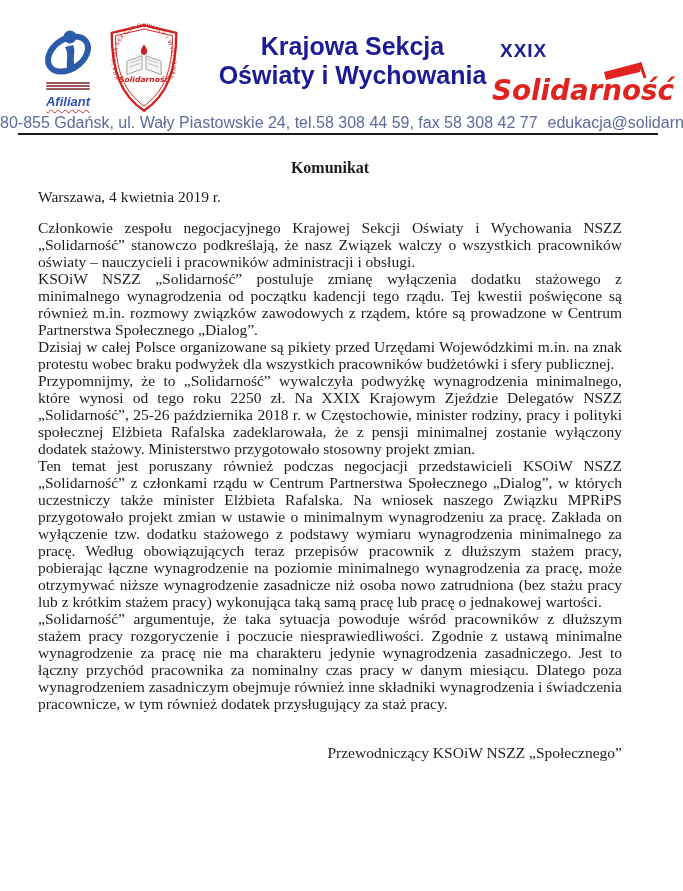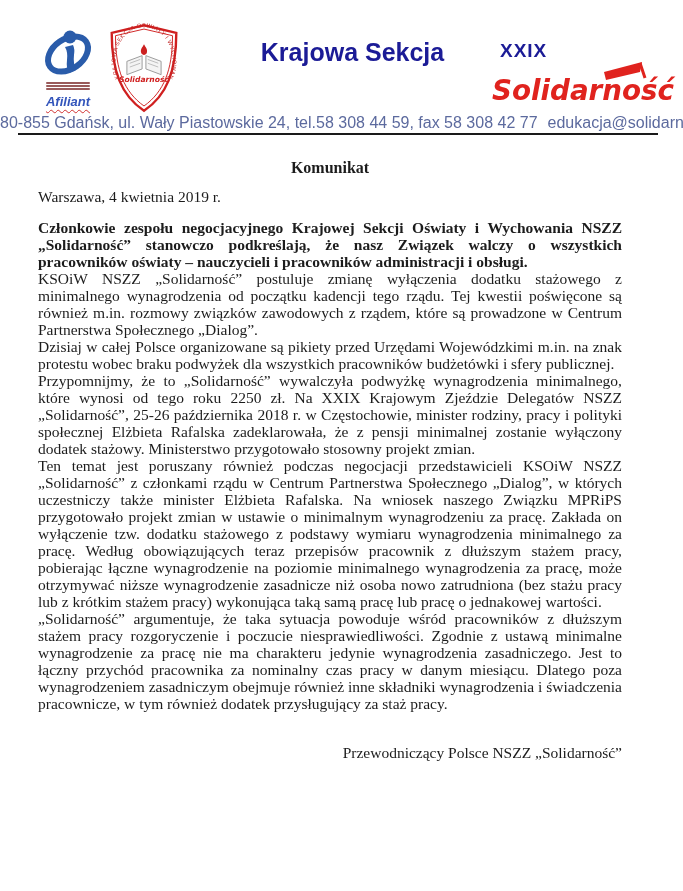--- a/index.html
+++ b/index.html
@@ -13,21 +13,21 @@
   .ei-logo{position:absolute;left:36px;top:28px;width:64px;text-align:center;font-style:italic;}
   .ei-caption{margin:2px auto 0 auto;width:44px;}
   .ei-caption .ln{height:2px;background:#9a5a5a;margin:1px 0;border-radius:1px;}
   .afiliant{
     margin-top:4px;font-family:"Liberation Sans","DejaVu Sans",sans-serif;
     font-weight:bold;font-size:13px;color:#3355bb;
     text-decoration:underline wavy #d03030 1px;text-underline-offset:3px;
   }
   .shield{position:absolute;left:106px;top:23px;}
   .org-title{
-    position:absolute;left:200px;top:38px;width:305px;text-align:center;
+    position:absolute;left:200px;top:32px;width:305px;text-align:center;
     font-family:"Liberation Sans","DejaVu Sans",sans-serif;font-weight:bold;
     font-size:25px;line-height:29px;color:#1b1b96;
   }
   .nszz{
     position:absolute;left:500px;top:40px;
     font-family:"Liberation Sans","DejaVu Sans",sans-serif;font-weight:bold;
     font-size:19px;letter-spacing:1px;color:#1b1b96;
   }
   .solid-logo{position:absolute;left:492px;top:58px;}
   .contact{
@@ -38,21 +38,21 @@
   .contact .sp{display:inline-block;width:10px;}
   .contact a{color:#3c3cc8;text-decoration:underline;cursor:pointer;}
   .rule{position:absolute;left:18px;top:133px;width:640px;height:2px;background:#1a1a1a;}
   
   .doc{position:absolute;left:38px;top:140px;width:584px;font-size:15.5px;line-height:17px;}
   .doc-title{font-weight:bold;text-align:center;font-size:16px;margin:12px;padding-top:7px;}
   .dateline{text-align:left;margin-top:3px;}
   .lead{font-weight:bold;margin-top:19px;}
   .paras{margin-top:14px;}
   .paras p{margin:0;text-align:justify;}
-  .paras p.bold{font-weight:bold;}
+  .paras p.bold{font-weight:normal;}
   .signature{margin-top:32px;text-align:right;}
 </style>
 </head>
 <body>
 
 <div class="page">
 
   <div class="header">
 
     <div class="ei-logo">
@@ -85,20 +85,21 @@
       <path d="M58 40 L42 34 L42 48 L58 54 Z" fill="#f4f4f4" stroke="#999999" stroke-width="1"></path>
       <line x1="25" y1="42" x2="36" y2="38" stroke="#bbbbbb" stroke-width="1"></line>
       <line x1="25" y1="46" x2="36" y2="42" stroke="#bbbbbb" stroke-width="1"></line>
       <line x1="44" y1="38" x2="55" y2="42" stroke="#bbbbbb" stroke-width="1"></line>
       <line x1="44" y1="42" x2="55" y2="46" stroke="#bbbbbb" stroke-width="1"></line>
       <text x="40" y="62" text-anchor="middle" font-family="DejaVu Sans, sans-serif" font-weight="bold" font-style="italic" font-size="8" fill="#d02020">Solidarność</text>
     </svg>
 
     <div class="org-title">
       <div>Krajowa Sekcja</div>
+      <div>Oświaty i Wychowania</div>
     </div>
 
     <div class="nszz">XXIX</div>
     <svg class="solid-logo" width="186" height="50" viewBox="0 0 186 50">
       <polygon points="112,14 150,4 148,14 114,22" fill="#e0231e"></polygon>
       <line x1="148" y1="5" x2="153" y2="20" stroke="#e0231e" stroke-width="3"></line>
       <text x="0" y="42" font-family="DejaVu Sans, sans-serif" font-weight="bold" font-style="italic" font-size="29" fill="#e0231e" textLength="182" lengthAdjust="spacingAndGlyphs">Solidarność</text>
     </svg>
 
     <div class="contact"><span>80-855 Gdańsk, ul. Wały Piastowskie 24, tel.58 308 44 59, fax 58 308 42 77</span><span class="sp"></span><span>edukacja@solidarnosc.org.pl</span><span class="sp"></span><a>www.solidarnosc.org.pl/oswiata</a></div>
@@ -114,17 +115,17 @@
 
     <p class="bold">Członkowie zespołu negocjacyjnego Krajowej Sekcji Oświaty i Wychowania NSZZ „Solidarność” stanowczo podkreślają, że nasz Związek walczy o wszystkich pracowników oświaty – nauczycieli i pracowników administracji i obsługi.</p>
         <p>KSOiW NSZZ „Solidarność” postuluje zmianę wyłączenia dodatku stażowego z minimalnego wynagrodzenia od początku kadencji tego rządu. Tej kwestii poświęcone są również m.in. rozmowy związków zawodowych z rządem, które są prowadzone w Centrum Partnerstwa Społecznego „Dialog”.</p>
         <p>Dzisiaj w całej Polsce organizowane są pikiety przed Urzędami Wojewódzkimi m.in. na znak protestu wobec braku podwyżek dla wszystkich pracowników budżetówki i sfery publicznej.</p>
         <p>Przypomnijmy, że to „Solidarność” wywalczyła podwyżkę wynagrodzenia minimalnego, które wynosi od tego roku 2250 zł. Na XXIX Krajowym Zjeździe Delegatów NSZZ „Solidarność”, 25-26 października 2018 r. w Częstochowie, minister rodziny, pracy i polityki społecznej Elżbieta Rafalska zadeklarowała, że z pensji minimalnej zostanie wyłączony dodatek stażowy. Ministerstwo przygotowało stosowny projekt zmian.</p>
         <p>Ten temat jest poruszany również podczas negocjacji przedstawicieli KSOiW NSZZ „Solidarność” z członkami rządu w Centrum Partnerstwa Społecznego „Dialog”, w których uczestniczy także minister Elżbieta Rafalska. Na wniosek naszego Związku MPRiPS przygotowało projekt zmian w ustawie o minimalnym wynagrodzeniu za pracę. Zakłada on wyłączenie tzw. dodatku stażowego z podstawy wymiaru wynagrodzenia minimalnego za pracę. Według obowiązujących teraz przepisów pracownik z dłuższym stażem pracy, pobierając łączne wynagrodzenie na poziomie minimalnego wynagrodzenia za pracę, może otrzymywać niższe wynagrodzenie zasadnicze niż osoba nowo zatrudniona (bez stażu pracy lub z krótkim stażem pracy) wykonująca taką samą pracę lub pracę o jednakowej wartości.</p>
         <p>„Solidarność” argumentuje, że taka sytuacja powoduje wśród pracowników z dłuższym stażem pracy rozgoryczenie i poczucie niesprawiedliwości. Zgodnie z ustawą minimalne wynagrodzenie za pracę nie ma charakteru jedynie wynagrodzenia zasadniczego. Jest to łączny przychód pracownika za nominalny czas pracy w danym miesiącu. Dlatego poza wynagrodzeniem zasadniczym obejmuje również inne składniki wynagrodzenia i świadczenia pracownicze, w tym również dodatek przysługujący za staż pracy.</p>
       </div>
 
     <div class="signature">
-      <div>Przewodniczący Polsce NSZZ „Solidarność”</div>
+      <div>Przewodniczący KSOiW NSZZ „Społecznego”</div>
     </div>
   </div>
 
 </div>
 
 </body></html>

